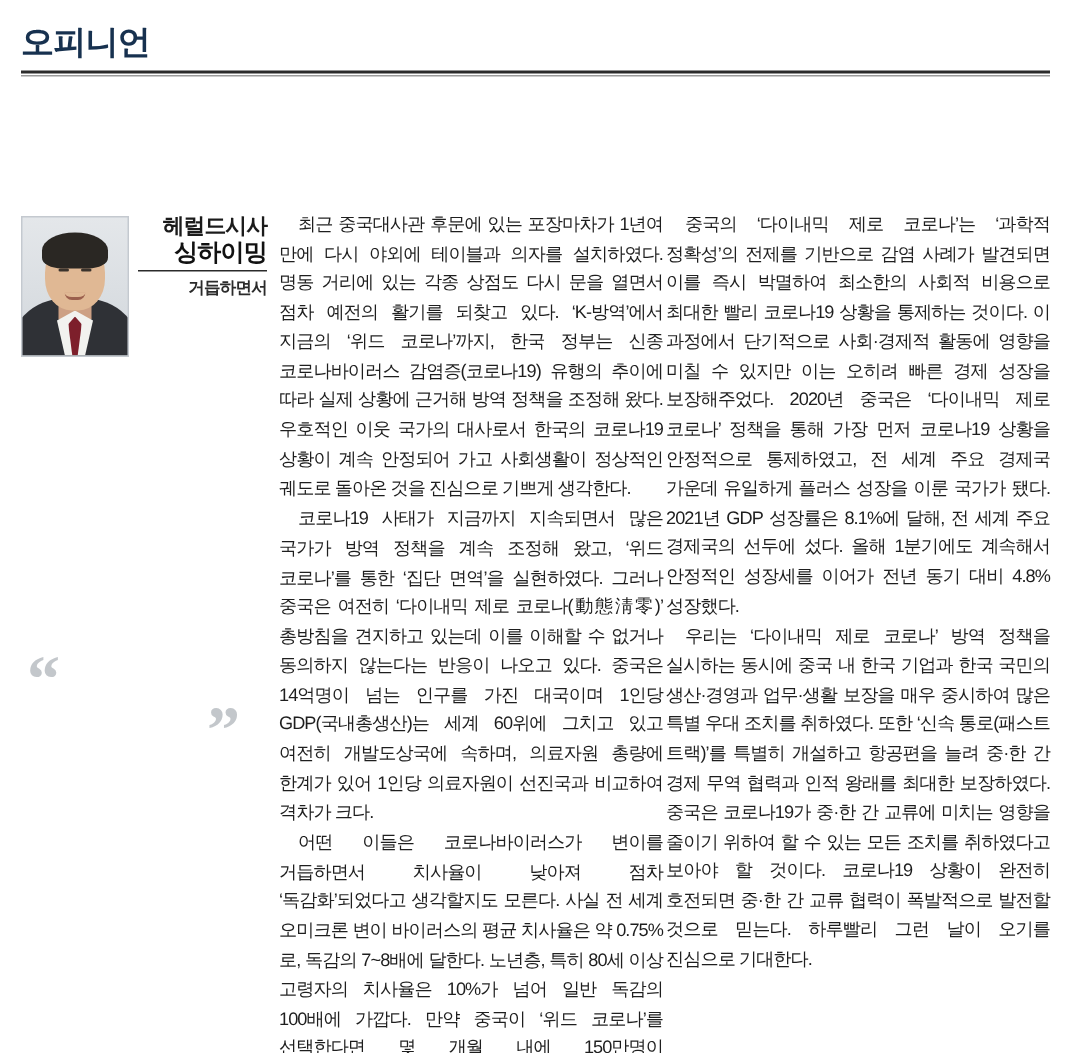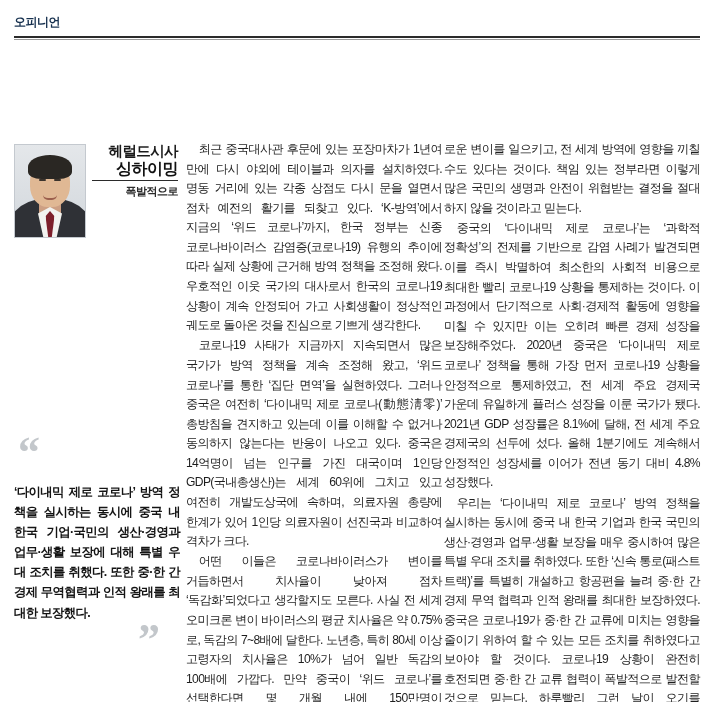--- a/index.html
+++ b/index.html
@@ -21,21 +21,21 @@
     height: 702px;
     box-sizing: border-box;
     padding: 0;
   }
 
   
   .section-header {
     padding: 16px 0 0 14px;
   }
   .section-title {
-    font-size: 12px;
+    font-size: 22px;
     font-weight: bold;
     color: #17314f;
     letter-spacing: -0.5px;
     line-height: 1.1;
   }
   .header-rule {
     margin: 7px 14px 0 14px;
     height: 2px;
     background: #2b2b2b;
   }
@@ -279,39 +279,37 @@
           <div class="hair"></div>
           <div class="eye l"></div>
           <div class="eye r"></div>
           <div class="mouth"></div>
         </div>
 
         <div class="byline-text">
           <div class="byline-column-name">헤럴드시사</div>
           <div class="byline-bottom">
             <span class="byline-name">싱하이밍</span>
-            <span class="byline-role">폭발적으로</span>
+            <span class="byline-role">거듭하면서</span>
           </div>
         </div>
       </div>
 
       <div class="pullquote">
         <div class="quote-mark quote-open">“</div>
-        <div class="pullquote-text">‘다이내믹 제로 코로나’ 방역 정책을 실시하는 동시에 중국 내 한국 기업·국민의 생산·경영과 업무·생활 보장에 대해 특별 우대 조치를 취했다. 또한 중·한 간 경제 무역협력과 인적 왕래를 최대한 보장했다.</div>
         <div class="quote-mark quote-close">”</div>
       </div>
     </div>
 
     <div class="col-body">
       <div class="col-text">
         <p class="body-para">최근 중국대사관 후문에 있는 포장마차가 1년여 만에 다시 야외에 테이블과 의자를 설치하였다. 명동 거리에 있는 각종 상점도 다시 문을 열면서 점차 예전의 활기를 되찾고 있다. ‘K-방역’에서 지금의 ‘위드 코로나’까지, 한국 정부는 신종 코로나바이러스 감염증(코로나19) 유행의 추이에 따라 실제 상황에 근거해 방역 정책을 조정해 왔다. 우호적인 이웃 국가의 대사로서 한국의 코로나19 상황이 계속 안정되어 가고 사회생활이 정상적인 궤도로 돌아온 것을 진심으로 기쁘게 생각한다.</p>
         <p class="body-para">코로나19 사태가 지금까지 지속되면서 많은 국가가 방역 정책을 계속 조정해 왔고, ‘위드 코로나’를 통한 ‘집단 면역’을 실현하였다. 그러나 중국은 여전히 ‘다이내믹 제로 코로나(動態淸零)’ 총방침을 견지하고 있는데 이를 이해할 수 없거나 동의하지 않는다는 반응이 나오고 있다. 중국은 14억명이 넘는 인구를 가진 대국이며 1인당 GDP(국내총생산)는 세계 60위에 그치고 있고 여전히 개발도상국에 속하며, 의료자원 총량에 한계가 있어 1인당 의료자원이 선진국과 비교하여 격차가 크다.</p>
         <p class="body-para">어떤 이들은 코로나바이러스가 변이를 거듭하면서 치사율이 낮아져 점차 ‘독감화’되었다고 생각할지도 모른다. 사실 전 세계 오미크론 변이 바이러스의 평균 치사율은 약 0.75%로, 독감의 7~8배에 달한다. 노년층, 특히 80세 이상 고령자의 치사율은 10%가 넘어 일반 독감의 100배에 가깝다. 만약 중국이 ‘위드 코로나’를 선택한다면 몇 개월 내에 150만명이 코로나바이러스에 감염되어 생명을 잃을 수도 있다. 더 무서운 것은 광범위한 감염이 새</p>
       </div>
       <div class="col-text">
-        <p class="body-para" style="text-indent:0;">로운 변이를 일으키고, 전 세계 방역에 영향을 끼칠 수도 있다는 것이다. 책임 있는 정부라면 이렇게 많은 국민의 생명과 안전이 위협받는 결정을 절대 하지 않을 것이라고 믿는다.</p>
         <p class="body-para">중국의 ‘다이내믹 제로 코로나’는 ‘과학적 정확성’의 전제를 기반으로 감염 사례가 발견되면 이를 즉시 박멸하여 최소한의 사회적 비용으로 최대한 빨리 코로나19 상황을 통제하는 것이다. 이 과정에서 단기적으로 사회·경제적 활동에 영향을 미칠 수 있지만 이는 오히려 빠른 경제 성장을 보장해주었다. 2020년 중국은 ‘다이내믹 제로 코로나’ 정책을 통해 가장 먼저 코로나19 상황을 안정적으로 통제하였고, 전 세계 주요 경제국 가운데 유일하게 플러스 성장을 이룬 국가가 됐다. 2021년 GDP 성장률은 8.1%에 달해, 전 세계 주요 경제국의 선두에 섰다. 올해 1분기에도 계속해서 안정적인 성장세를 이어가 전년 동기 대비 4.8% 성장했다.</p>
         <p class="body-para">우리는 ‘다이내믹 제로 코로나’ 방역 정책을 실시하는 동시에 중국 내 한국 기업과 한국 국민의 생산·경영과 업무·생활 보장을 매우 중시하여 많은 특별 우대 조치를 취하였다. 또한 ‘신속 통로(패스트 트랙)’를 특별히 개설하고 항공편을 늘려 중·한 간 경제 무역 협력과 인적 왕래를 최대한 보장하였다. 중국은 코로나19가 중·한 간 교류에 미치는 영향을 줄이기 위하여 할 수 있는 모든 조치를 취하였다고 보아야 할 것이다. 코로나19 상황이 완전히 호전되면 중·한 간 교류 협력이 폭발적으로 발전할 것으로 믿는다. 하루빨리 그런 날이 오기를 진심으로 기대한다.</p>
       </div>
     </div>
 
   </div>
 </div>
 
 </body></html>

